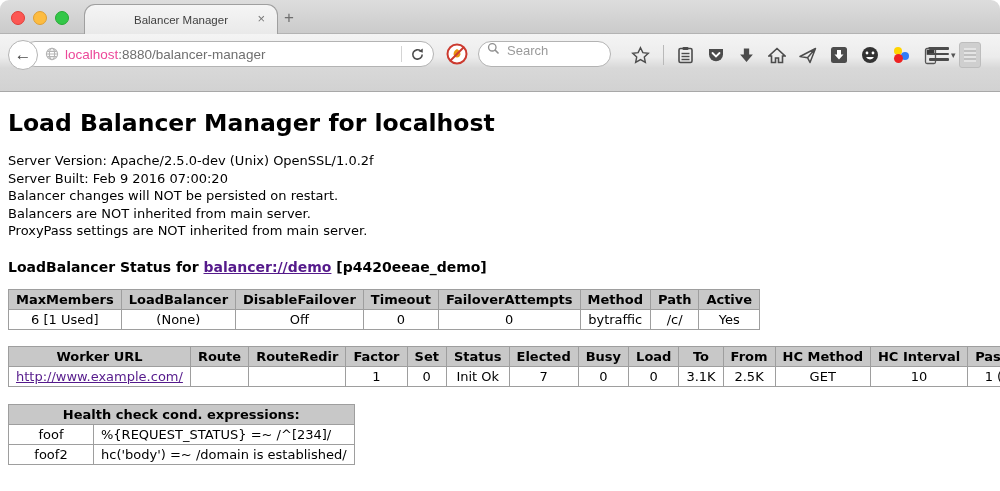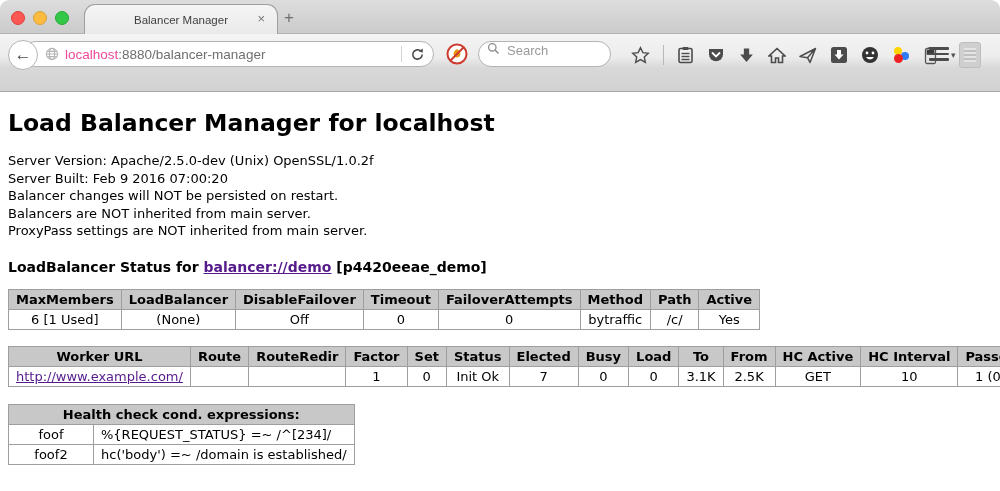--- a/index.html
+++ b/index.html
@@ -254,21 +254,21 @@
             <th>Route</th>
             <th>RouteRedir</th>
             <th>Factor</th>
             <th>Set</th>
             <th>Status</th>
             <th>Elected</th>
             <th>Busy</th>
             <th>Load</th>
             <th>To</th>
             <th>From</th>
-            <th>HC Active</th>
+            <th>HC Method</th>
             <th>HC Interval</th>
             <th>Passes</th>
           </tr>
         </thead>
       <tbody>
           <tr>
             <td><a href="#">http://www.example.com/</a></td>
             <td>&nbsp;</td>
             <td>&nbsp;</td>
             <td>1</td>

